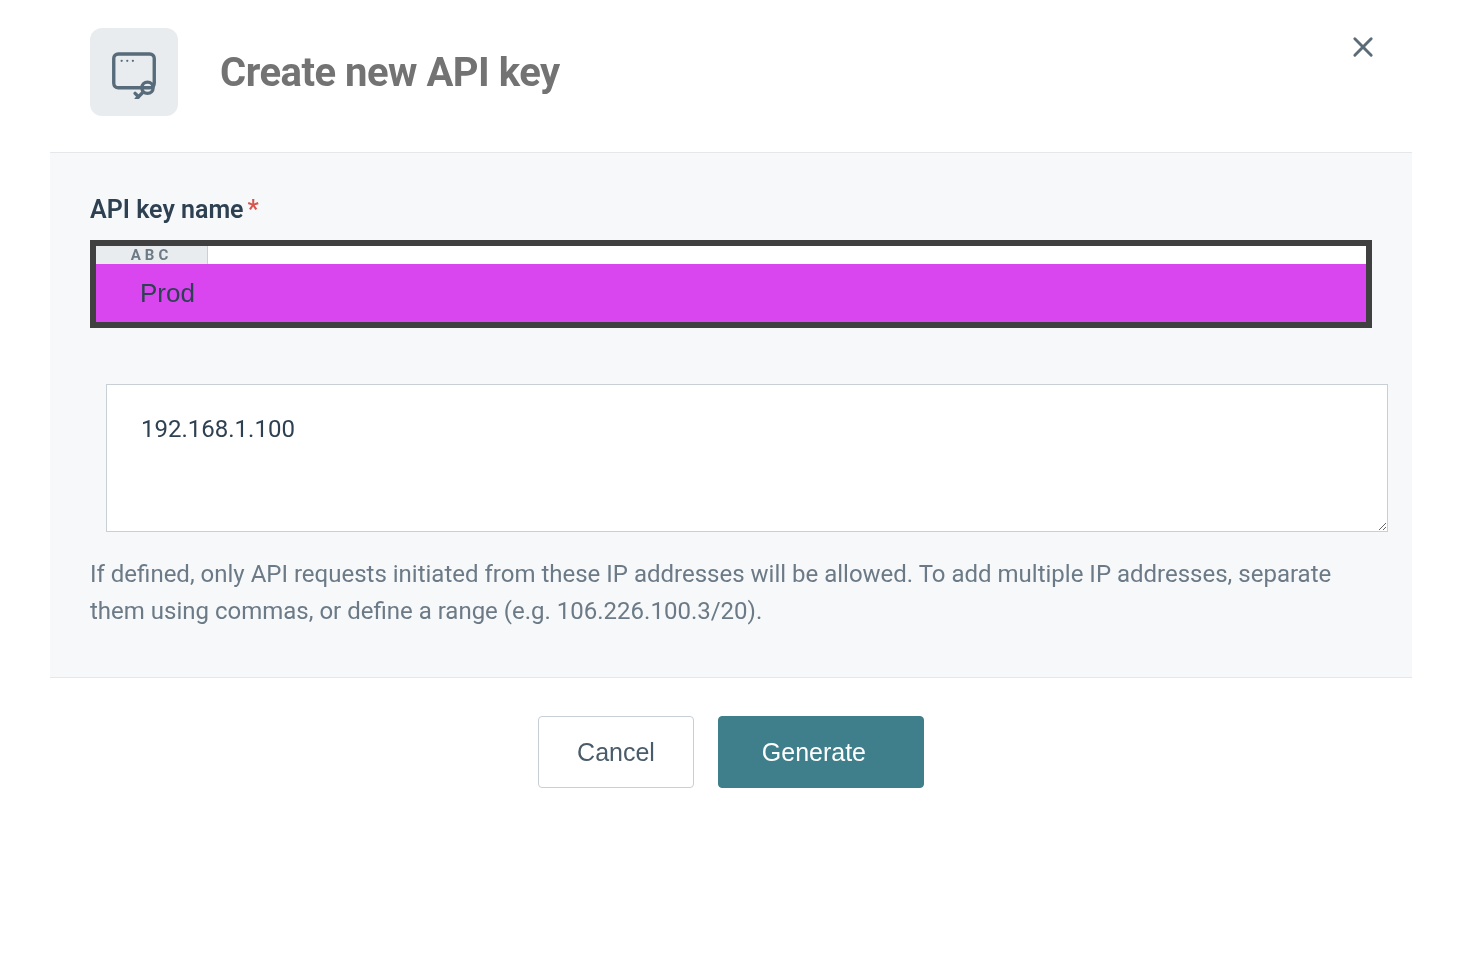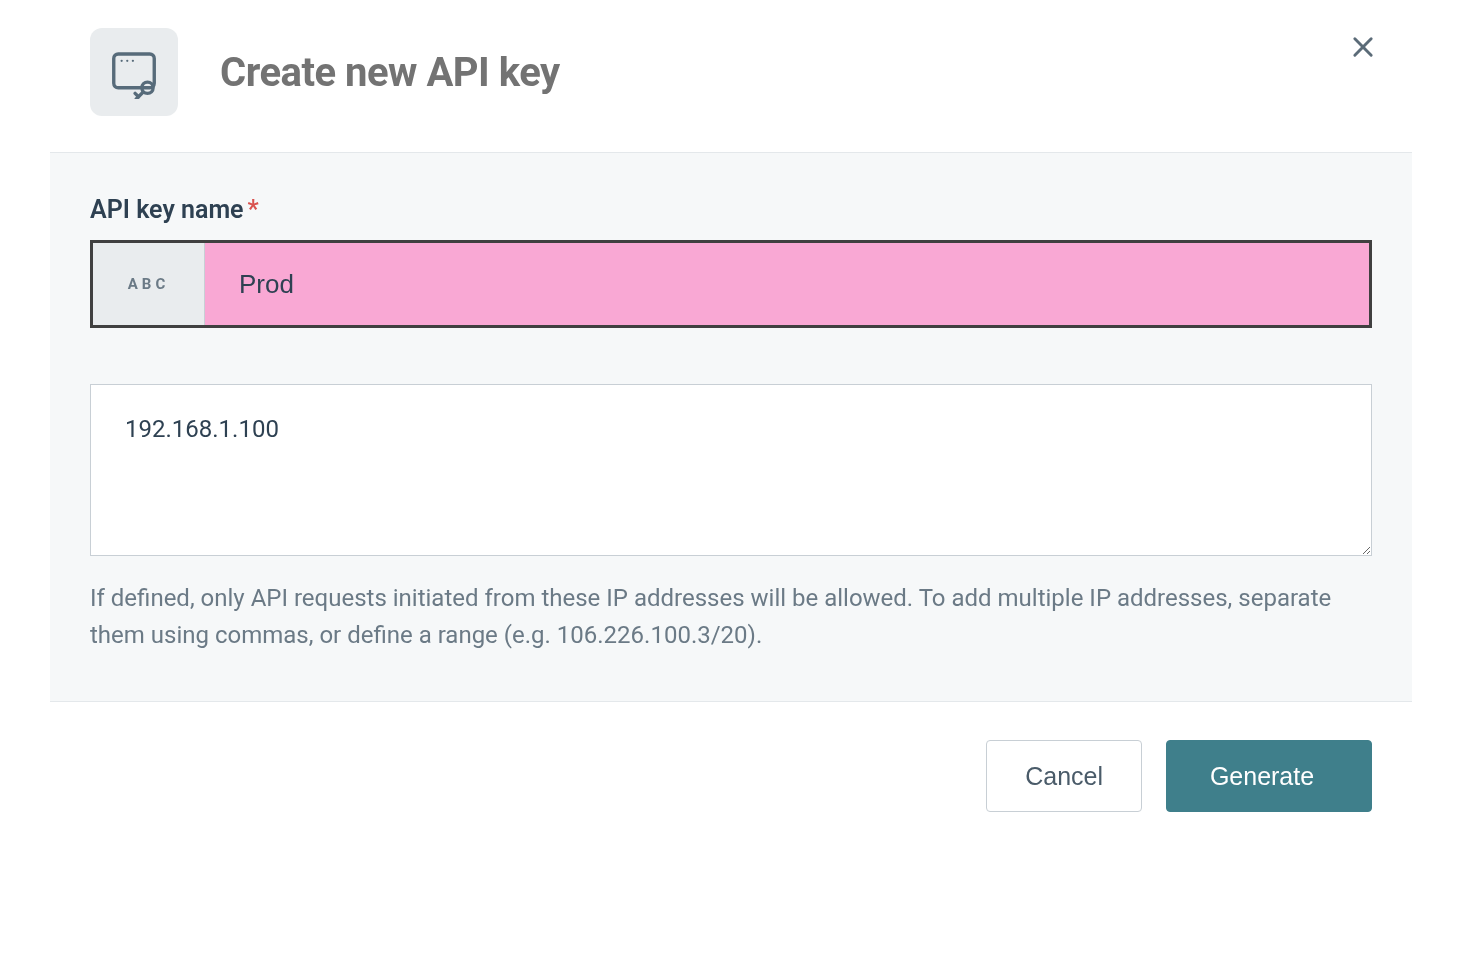--- a/index.html
+++ b/index.html
@@ -85,71 +85,73 @@
     margin-bottom: 16px;
   }
   .required-star {
     color: #d9534f;
     margin-left: 4px;
     font-weight: 600;
   }
 
   .text-input-wrap {
     display: flex;
-    border: 3px solid #404040;
+    border: 6px solid #404040;
     background: #ffffff;
     height: 88px;
+    flex-direction: column;
   }
   .input-prefix {
     width: 112px;
     flex: 0 0 auto;
     background: #e9ecee;
     border-right: 1px solid #c8cfd5;
     display: flex;
     align-items: center;
     justify-content: center;
     font-size: 15px;
     font-weight: 700;
     letter-spacing: 4px;
     color: #6b7a86;
   }
   .text-input {
     flex: 1 1 auto;
     border: none;
     outline: none;
-    padding: 0 34px;
+    padding: 0 44px;
     font-size: 26px;
     color: #2e4152;
-    background: #f9a8d4;
+    background: #d946ef;
   }
 
   .textarea-input {
     width: 100%;
     border: 1px solid #c8cfd5;
     background: #ffffff;
     padding: 28px 34px;
     font-size: 24px;
     color: #2e4152;
     resize: vertical;
     outline: none;
-    height: 172px;
+    height: 148px;
     font-family: inherit;
     line-height: 1.4;
+    margin-left: 16px;
   }
 
   .help-text {
     font-size: 24px;
     color: #6b7a86;
     line-height: 1.55;
     margin: 20px 0 1px 0;
   }
 
   .dialog-footer {
     display: flex;
-    justify-content: flex-end;
+    justify-content: center;
     gap: 24px;
     padding: 38px 40px 40px 40px;
     background: #ffffff;
   }
   .btn {
     font-size: 25px;
     font-weight: 500;
     padding: 0 38px;
     height: 72px;
     border-radius: 4px;

